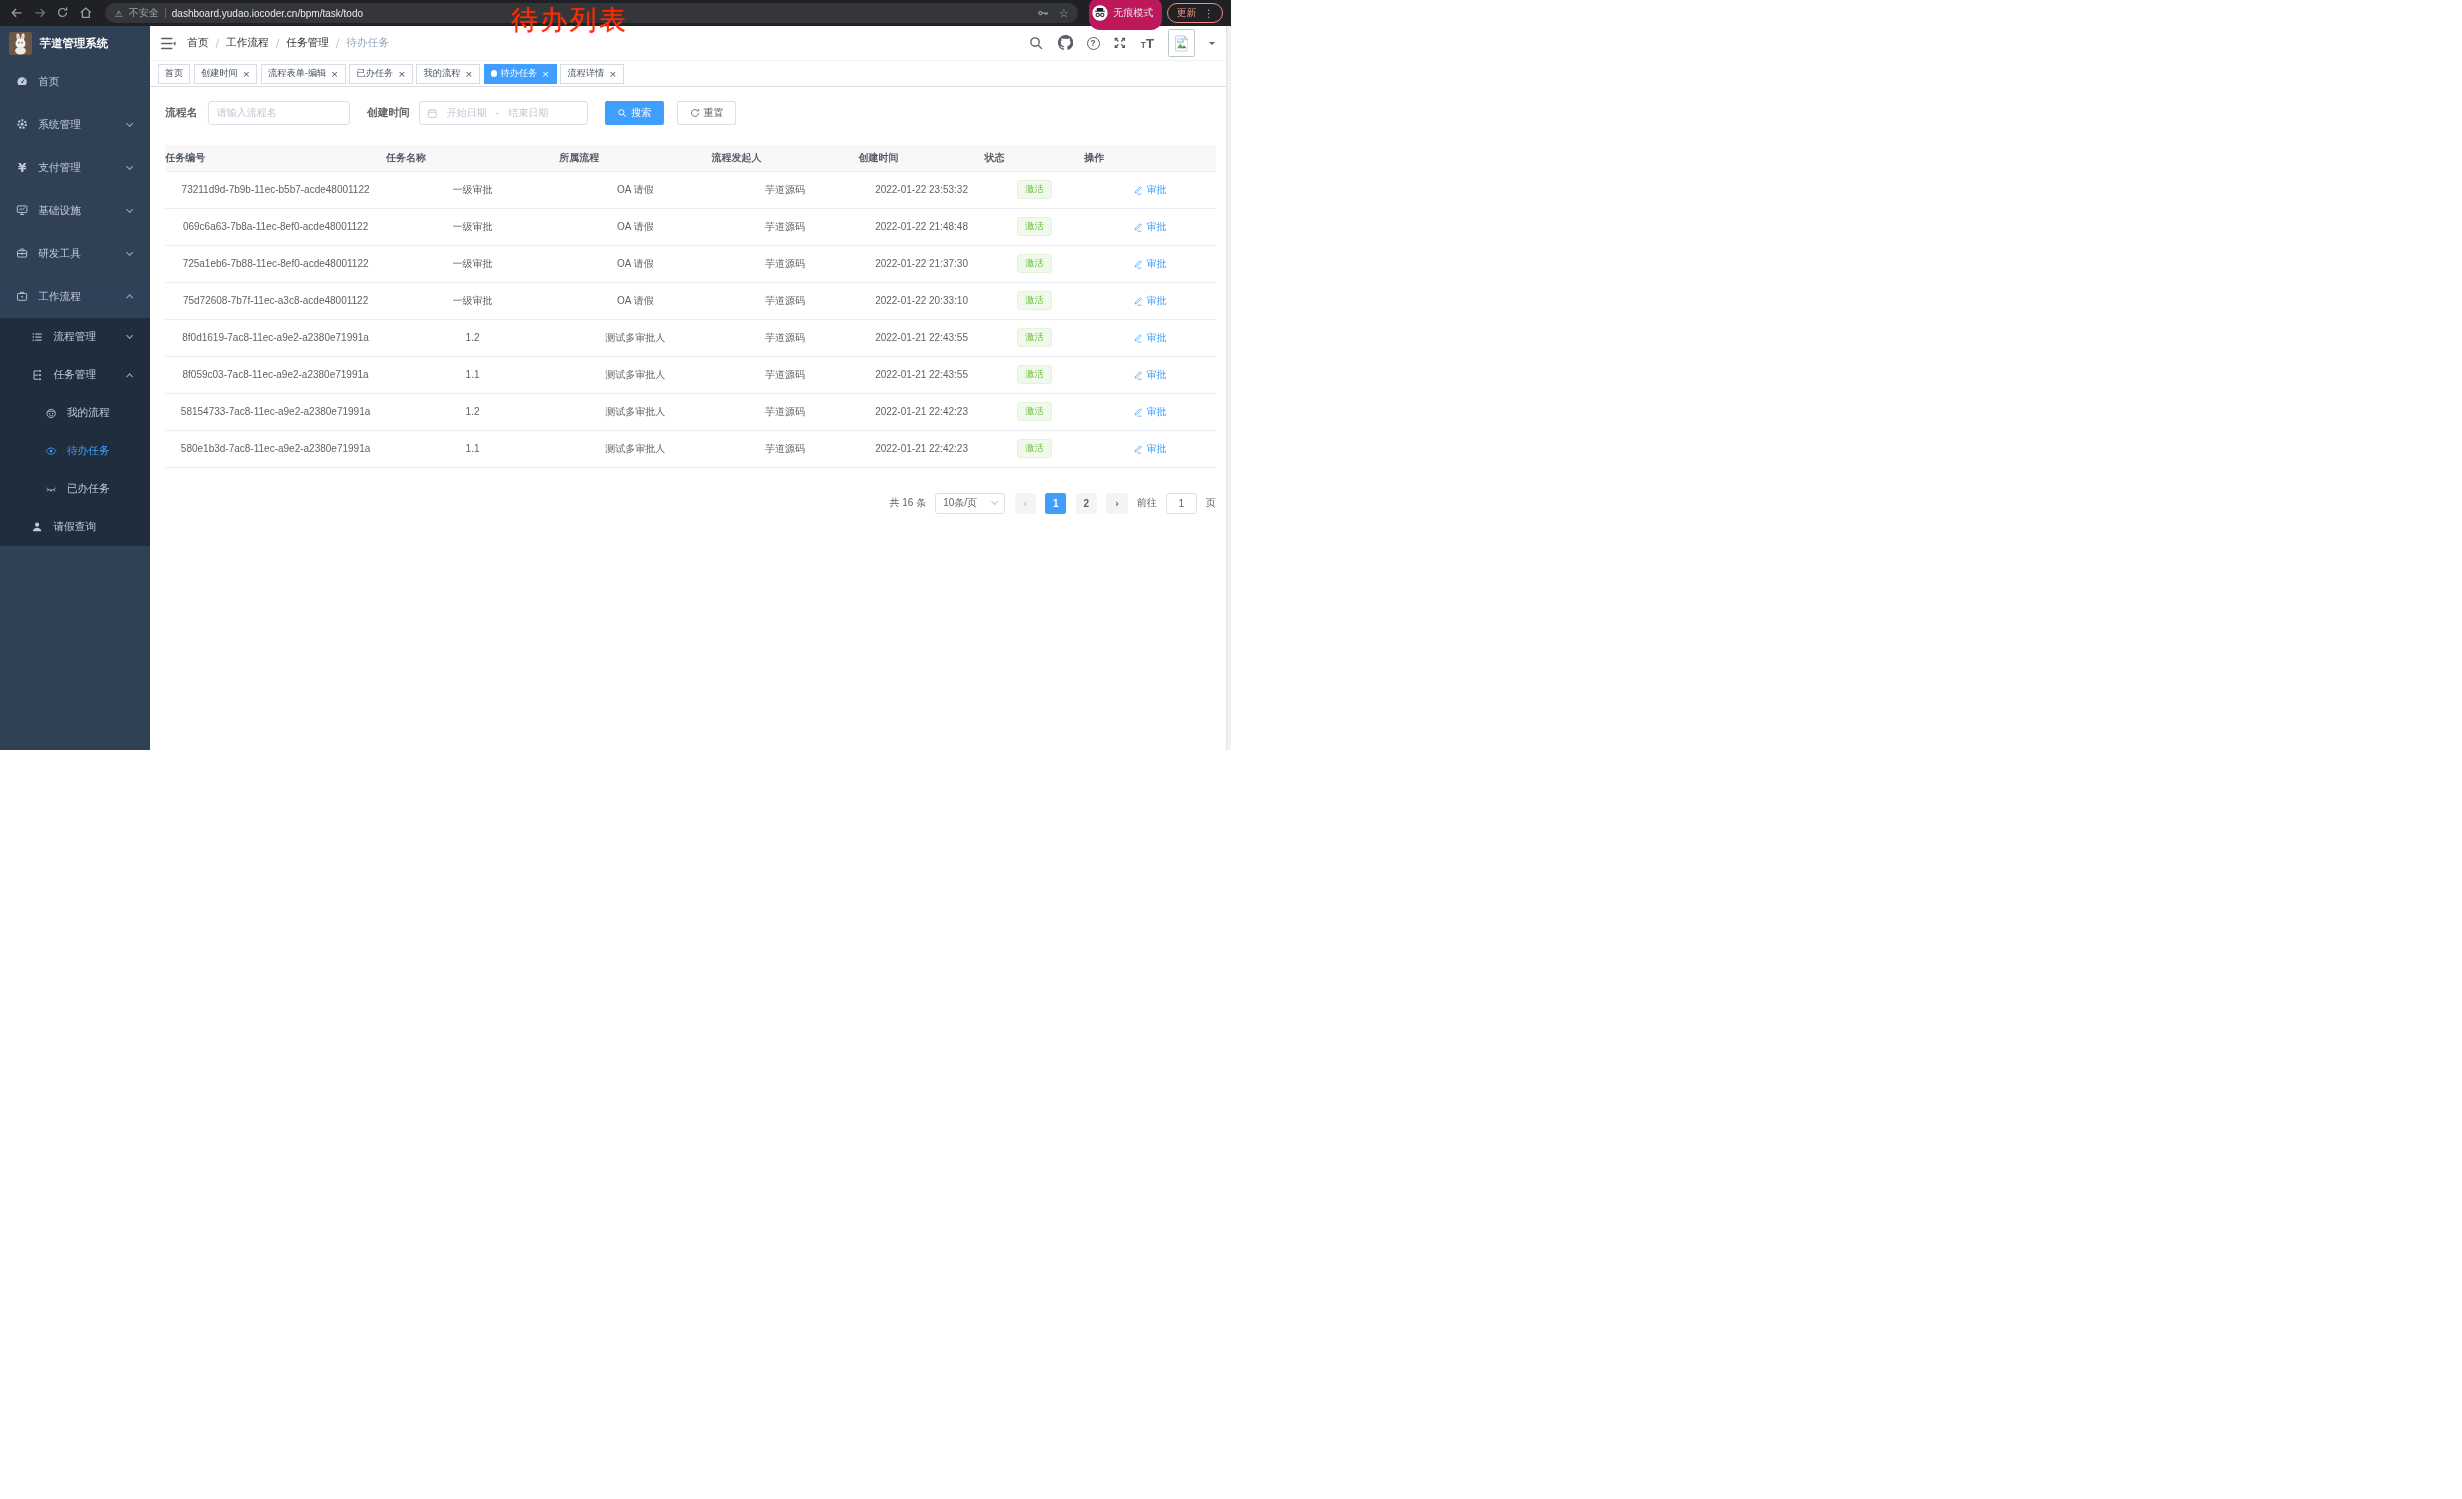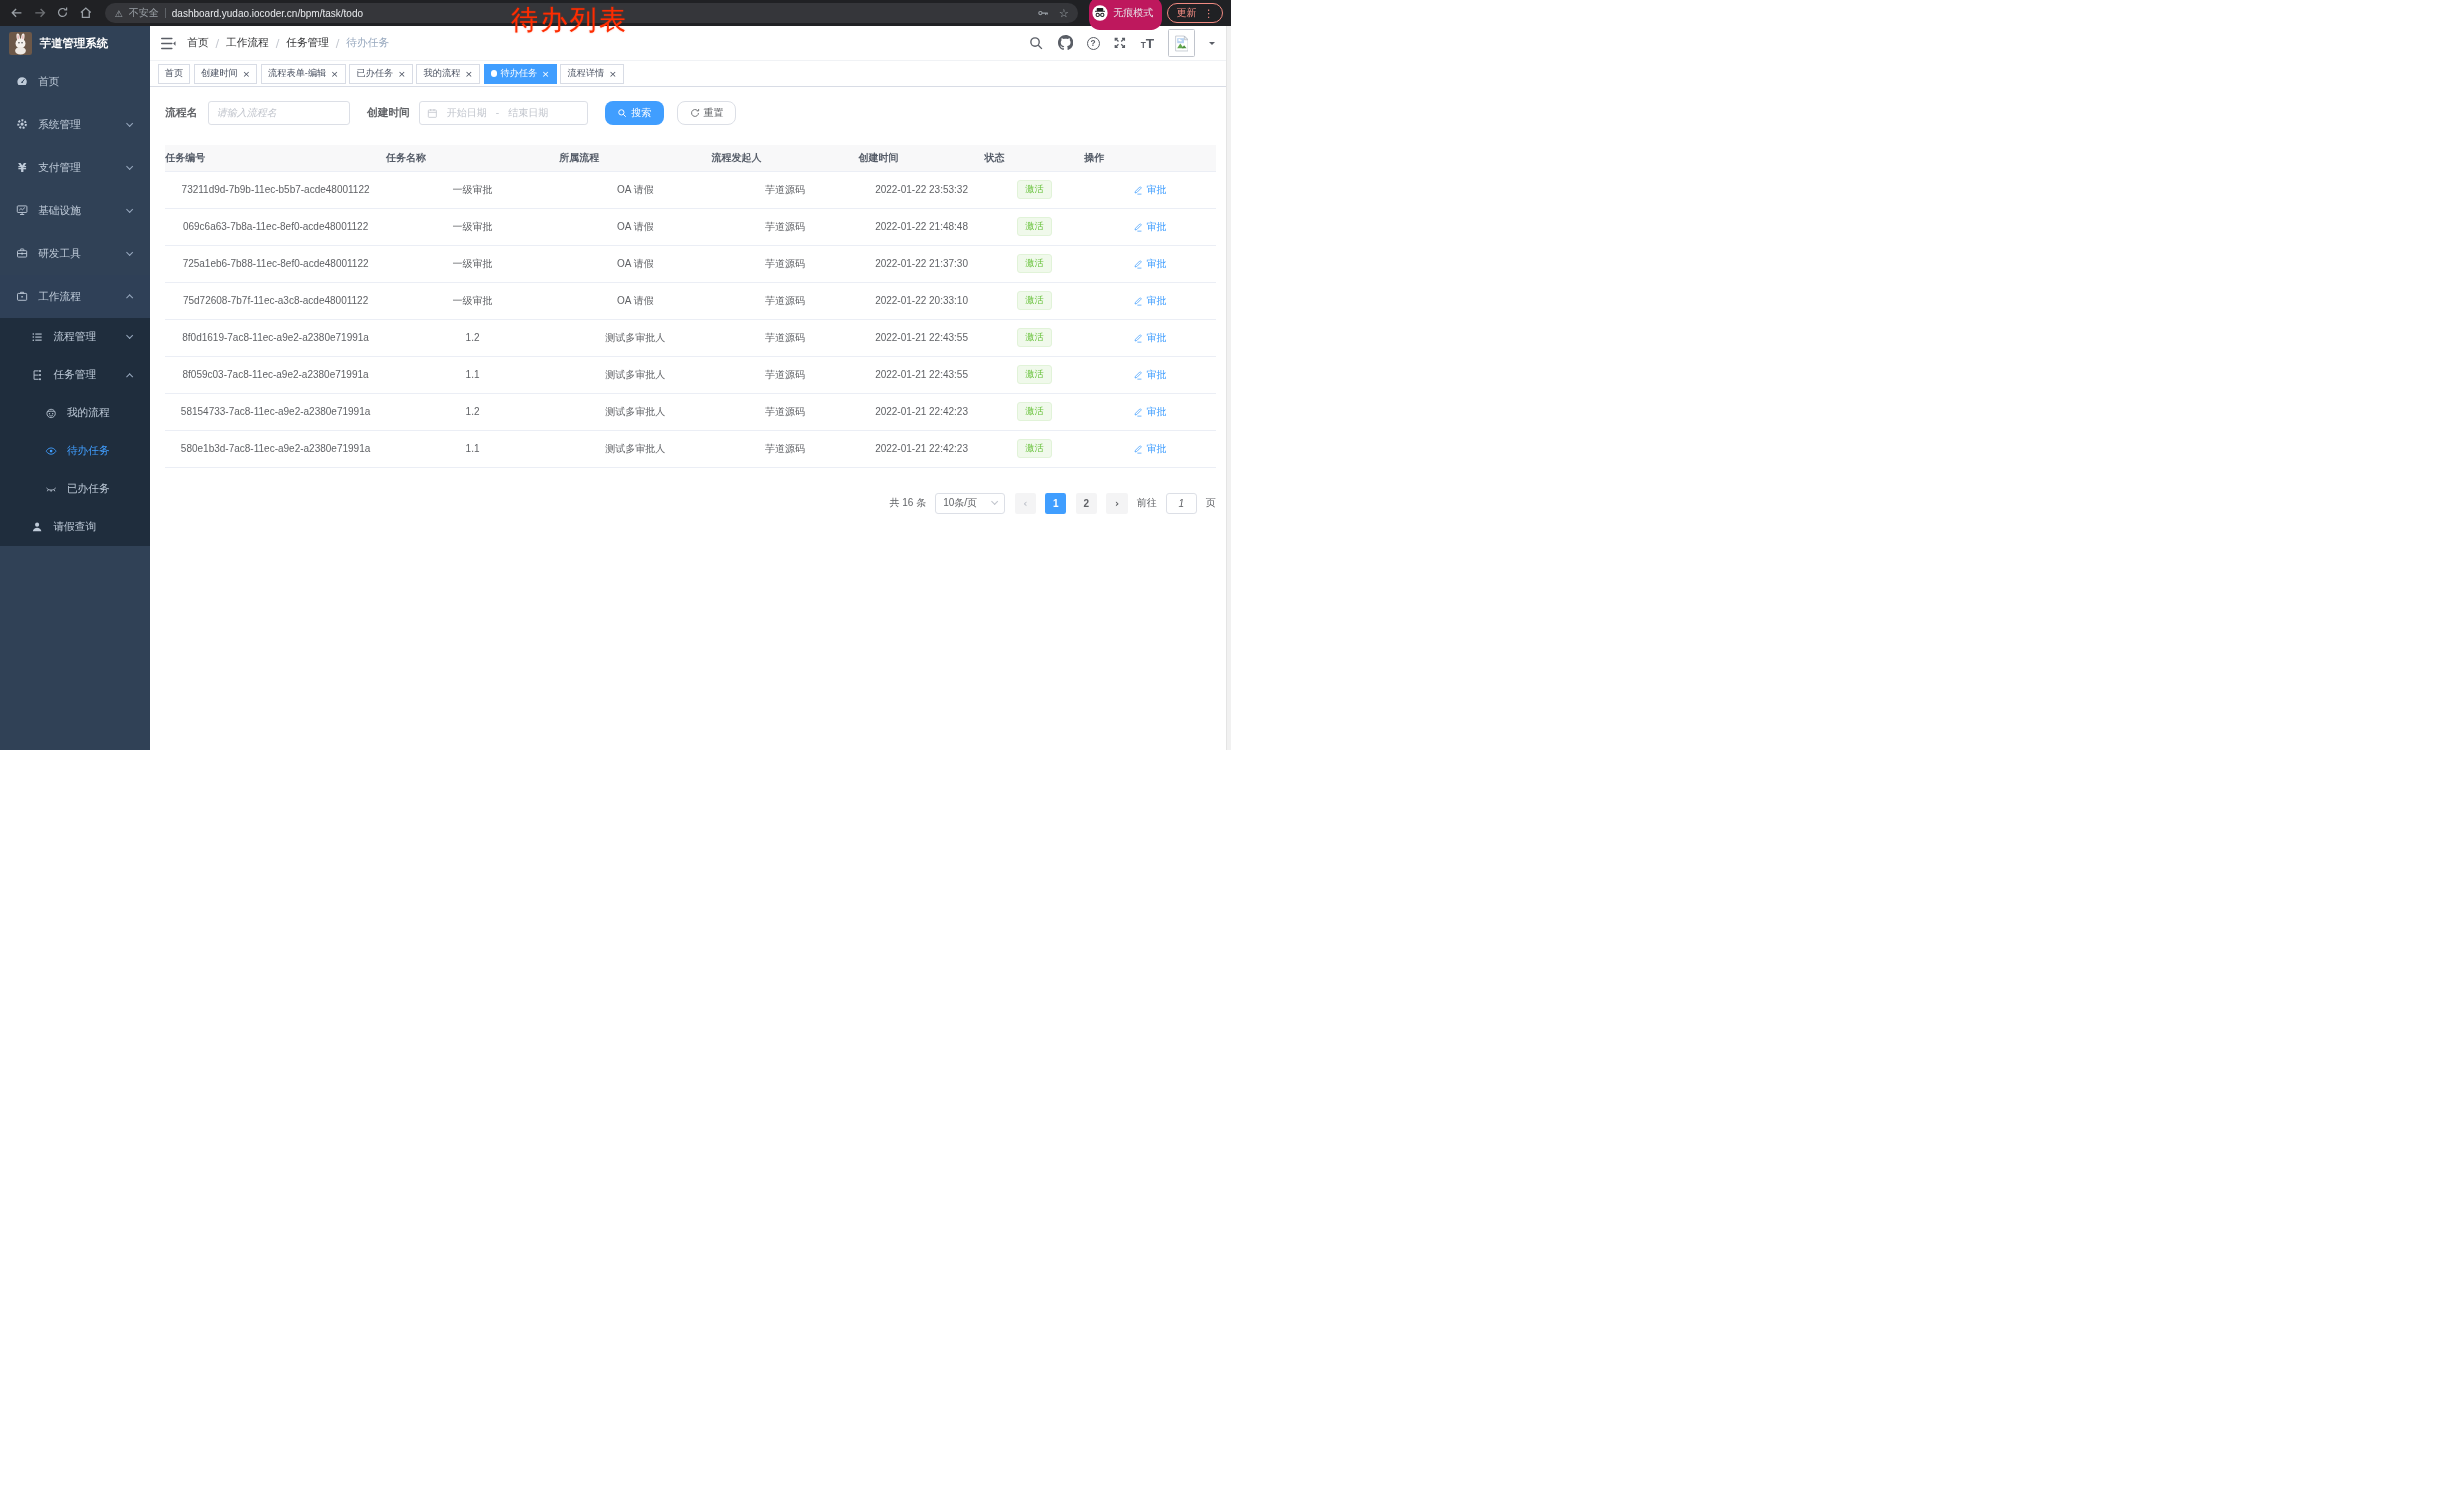--- a/index.html
+++ b/index.html
@@ -76,29 +76,29 @@
   .tab .dot{display:none;}
   .tab.active{background:#409eff;border-color:#409eff;color:#fff;}
   .tab.active .dot{display:inline-block;width:6.1px;height:6.1px;border-radius:50%;background:#fff;}
   .tab .x{font-size:9.2px;line-height:9.2px;margin-left:0.8px;}
 
   
   .main{position:absolute;left:150px;top:87px;right:0;bottom:0;background:#fff;padding:13.7px 15.3px 0;}
   .filters{display:flex;align-items:center;height:24.4px;font-size:10.7px;color:#606266;}
   .flabel{font-weight:bold;white-space:nowrap;}
   .input{height:24.4px;border:0.8px solid #dcdfe6;border-radius:3.1px;font-size:10px;color:#606266;
-         padding:0 7.6px;outline:none;font-family:inherit;font-style:italic;}
+         padding:0 7.6px;outline:none;font-family:inherit;}
   input::placeholder{color:#c0c4cc;}
   .name-input{width:142px;margin-left:10.7px;}
   .lbl2{margin-left:17px;}
   .date-range{width:169px;height:24.4px;border:0.8px solid #dcdfe6;border-radius:3.1px;margin-left:9.2px;
               display:flex;align-items:center;gap:3.1px;padding:0 6.9px;color:#c0c4cc;font-family:Liberation Serif, serif;}
   .date-range input{border:none;outline:none;width:52px;font-size:10px;color:#606266;text-align:center;font-family:inherit;}
   .rsep{color:#c0c4cc;font-size:10px;}
-  .btn{height:24.4px;border-radius:8px;border:0.8px solid transparent;font-size:10px;cursor:pointer;
+  .btn{height:24.4px;border-radius:2px;border:0.8px solid transparent;font-size:10px;cursor:pointer;
        display:inline-flex;align-items:center;gap:3.8px;padding:0 11.4px;font-family:inherit;}
   .btn.primary{background:#409eff;color:#fff;margin-left:17px;}
   .btn.plain{background:#fff;border-color:#dcdfe6;color:#606266;margin-left:13.7px;}
 
   table{width:100%;border-collapse:collapse;table-layout:fixed;margin-top:20px;font-size:10px;color:#606266;}
   thead th{height:26px;background:#f8f8f9;color:#555c68;font-weight:bold;font-size:10px;
            text-align:left;border-bottom:0.8px solid #ebeef5;white-space:nowrap;}
   tbody td{height:37px;border-bottom:0.8px solid #ebeef5;text-align:center;white-space:nowrap;
            overflow:hidden;text-overflow:ellipsis;}
   .badge{display:inline-block;height:18.3px;line-height:17px;padding:0 6.9px;border-radius:3.1px;

